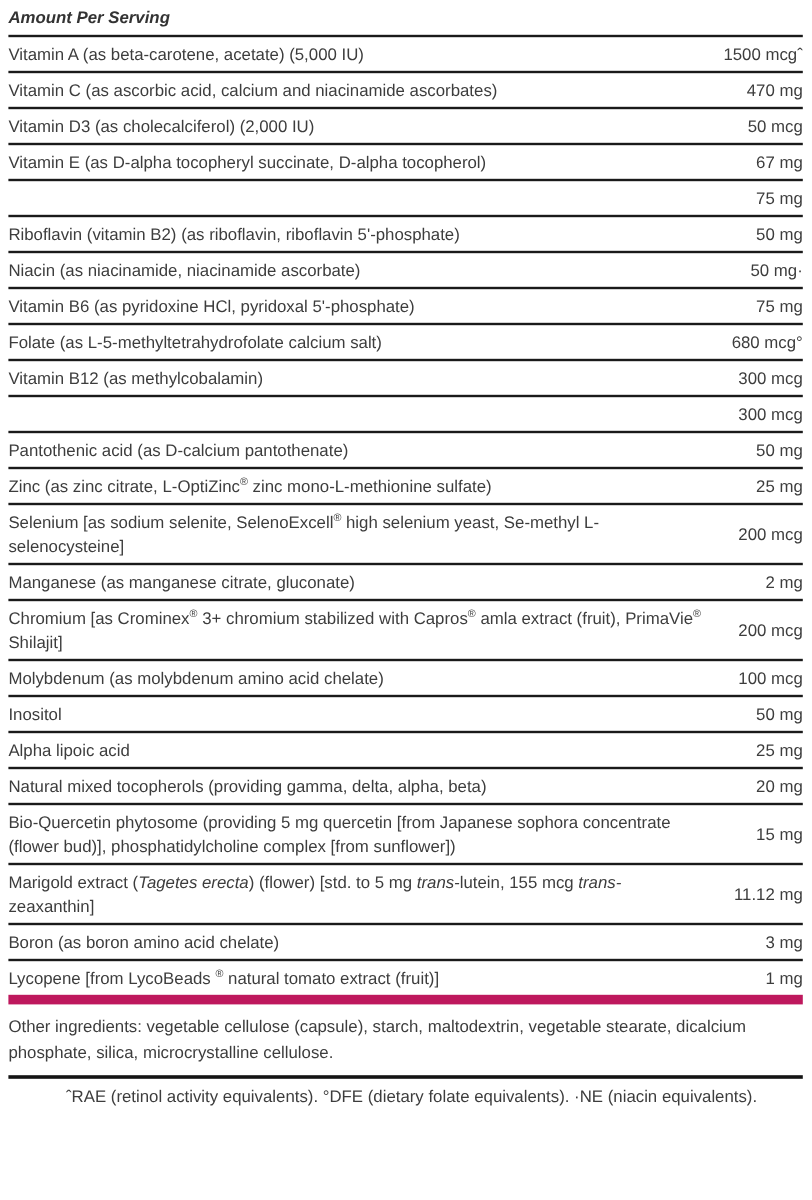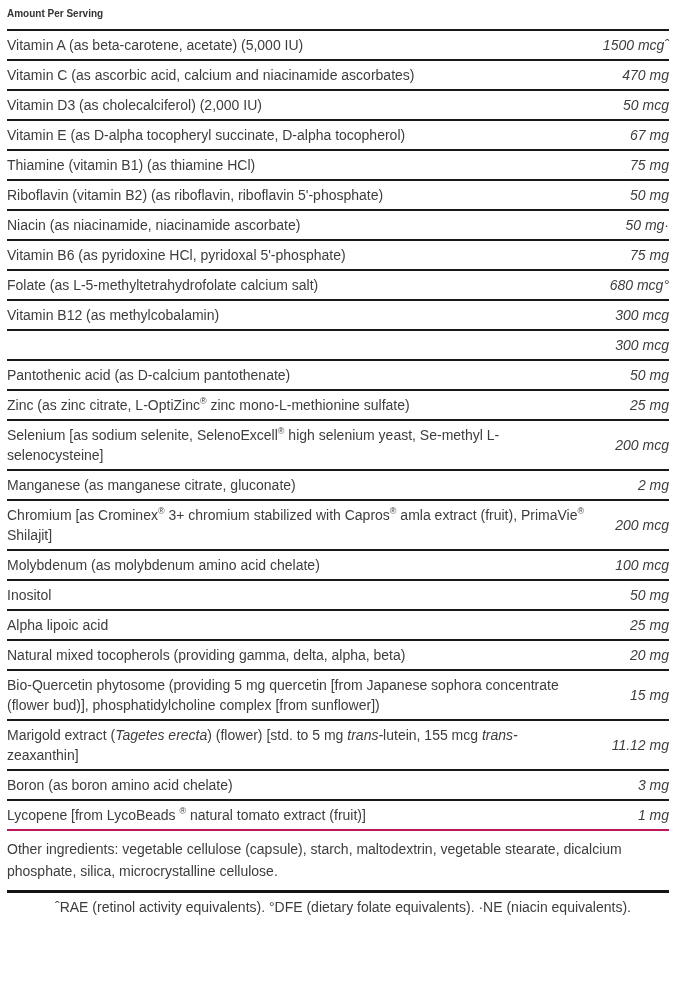--- a/index.html
+++ b/index.html
@@ -5,42 +5,43 @@
   html, body { margin: 0; padding: 0; background: #ffffff; }
   body {
     width: 677px;
     font-family: "Liberation Sans", sans-serif;
     color: #3d3d3d;
     -webkit-font-smoothing: antialiased;
   }
   .label { padding: 0 8px 0 7px; }
   .hdr {
     font-weight: bold;
-    font-size: 10px;
+    font-size: 14px;
     line-height: 16px;
     padding: 6px 0 7px;
     border-bottom: 2px solid #1a1a1a;
     color: #333333;
+    font-style: italic;
   }
   .row {
     display: flex;
     align-items: center;
     border-bottom: 2px solid #1a1a1a;
     padding: 4px 0;
     font-size: 14px;
     line-height: 20px;
     gap: 16px;
   }
   .row:last-child { border-bottom: none; }
   .nm { flex: 0 1 588px; max-width: 588px; }
-  .amt { margin-left: auto; white-space: nowrap; padding-left: 10px; text-align: right; font-style: italic; }
+  .amt { margin-left: auto; white-space: nowrap; padding-left: 10px; text-align: right; }
   sup { font-size: 9px; line-height: 0; }
   em { font-style: italic; }
   .other {
-    border-top: 2px solid #be185d;
+    border-top: 8px solid #be185d;
     border-bottom: 3px solid #141414;
     padding: 7px 0 8px;
     font-size: 14px;
     line-height: 22px;
   }
   .foot {
     padding: 5px 0 8px;
     font-size: 14px;
     line-height: 18px;
     margin-left: 48px;
@@ -62,21 +63,20 @@
       </div>
       <div class="row">
         <span class="nm">Vitamin D3 (as cholecalciferol) (2,000 IU)</span>
         <span class="amt">50 mcg</span>
       </div>
       <div class="row">
         <span class="nm">Vitamin E (as D-alpha tocopheryl succinate, D-alpha tocopherol)</span>
         <span class="amt">67 mg</span>
       </div>
       <div class="row">
-        <span class="nm">Thiamine (vitamin B1) (as thiamine HCl)</span>
         <span class="amt">75 mg</span>
       </div>
       <div class="row">
         <span class="nm">Riboflavin (vitamin B2) (as riboflavin, riboflavin 5'-phosphate)</span>
         <span class="amt">50 mg</span>
       </div>
       <div class="row">
         <span class="nm">Niacin (as niacinamide, niacinamide ascorbate)</span>
         <span class="amt">50 mg·</span>
       </div>

